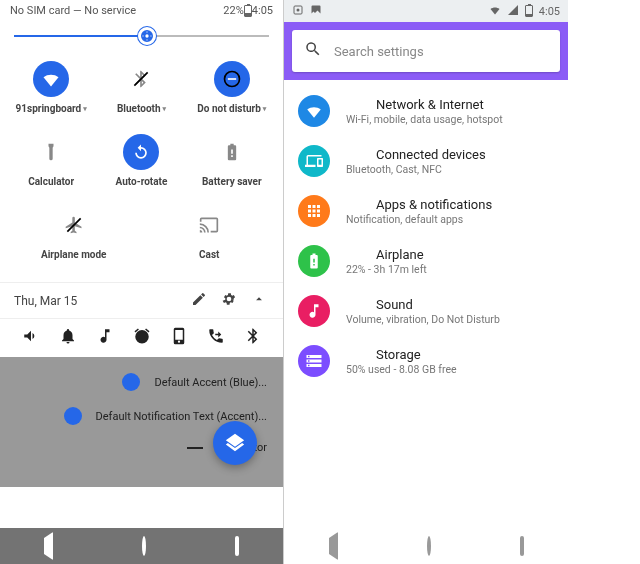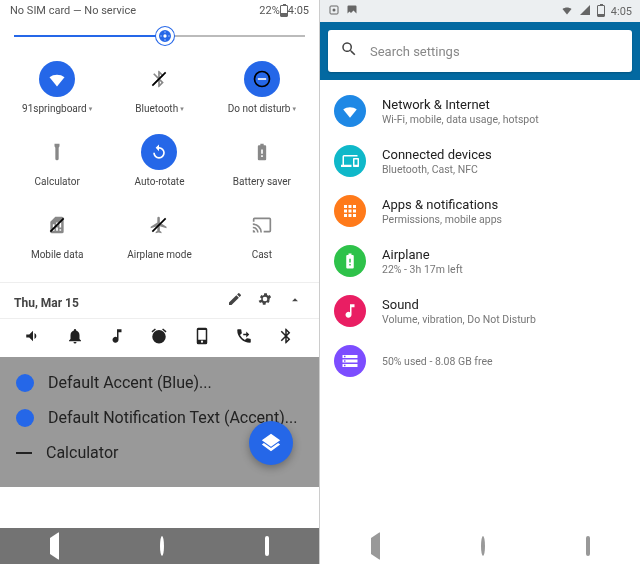--- a/index.html
+++ b/index.html
@@ -1,84 +1,84 @@
 <!DOCTYPE html>
 <html><head>
 <meta charset="utf-8">
 <style>
 * { margin: 0; padding: 0; box-sizing: border-box; font-family: Roboto, Arial, sans-serif; }
 body { display: flex; width: 640px; height: 564px; background: #fff; }
-.screen { width: 320px; height: 564px; position: relative; overflow: hidden; }
+.screen { width: 284px; height: 564px; position: relative; overflow: hidden; }
 .screen-left { background: #fff; border-right: 1px solid #ccc; }
 .screen-right { background: #fff; }
 
 
 .statusbar-l { display: flex; justify-content: space-between; align-items: center; padding: 4px 10px; font-size: 11px; color: #555; }
 .statusbar-l .right { display: flex; align-items: center; }
 .batt-icon { width: 8px; height: 12px; border: 1px solid #666; border-radius: 1px; position: relative; }
 .batt-icon::before { content:''; position:absolute; top:-2px; left:2px; width:3px; height:1px; background:#666; }
 .batt-icon::after { content:''; position:absolute; bottom:0; left:0; width:100%; height:25%; background:#666; }
 
 .slider-row { padding: 14px 14px 6px; position: relative; }
 .slider-track { height: 2px; background: #bbb; position: relative; }
 .slider-fill { position:absolute; left:0; top:0; height:100%; width:52%; background:#2567e8; }
 .slider-thumb { position:absolute; left:52%; top:50%; width:18px; height:18px; background:#2567e8; border-radius:50%; transform:translate(-50%,-50%); border:3px solid #fff; box-shadow:0 0 0 1px #2567e8; display:flex; align-items:center; justify-content:center; }
 .slider-thumb svg { width:10px; height:10px; fill:#fff; }
 
 .qs-grid { padding: 10px 6px; }
 .qs-row { display:flex; }
-.qs-tile { flex:1; text-align:center; padding:8px 2px 12px; }
+.qs-tile { flex:1; text-align:center; padding:8px 2px 12px;font-weight:bold; }
 .qs-icon { width:36px; height:36px; border-radius:50%; margin:0 auto 6px; display:flex; align-items:center; justify-content:center; }
 .qs-icon.on { background:#2567e8; }
 .qs-icon.off { background:transparent; }
 .qs-icon svg { width:20px; height:20px; }
 .qs-icon.on svg { fill:#fff; }
 .qs-icon.off svg { fill:#888; }
 .qs-label { font-size:10px; color:#444; display:flex; align-items:center; justify-content:center; gap:2px; }
 .caret { font-size:7px; color:#888; }
 
-.footer-row { display:flex; align-items:flex-end; padding:8px 14px; border-top:1px solid #eee; font-size:12px; color:#444;font-weight:bold; }
+.footer-row { display:flex; align-items:center; padding:8px 14px; border-top:1px solid #eee; font-size:12px; color:#444; }
 .footer-row .spacer { flex:1; }
 .footer-row .ic { width:20px; text-align:center; margin-left:10px; }
 
 .notif-icons { display:flex; justify-content:space-around; padding:8px 12px; border-top:1px solid #eee; }
 .notif-icons svg { width:18px; height:18px; fill:#222; }
 
 .dimmed-area { background: rgba(0,0,0,0.4); position:relative; padding:8px 12px 0; height:130px; }
-.dim-row { display:flex; align-items:center; padding:8px 4px; font-size:16px; color:#222; }
+.dim-row { display:flex; align-items:center; padding:8px 4px; font-size:11px; color:#222;justify-content:flex-end; }
 .dim-dot { width:18px; height:18px; border-radius:50%; background:#2567e8; margin-right:14px; }
 .dim-line { height:2px; background:#222; width:16px; margin-right:14px; }
 .fab { position:absolute; right:26px; bottom:22px; width:44px; height:44px; border-radius:50%; background:#2567e8; display:flex; align-items:center; justify-content:center; box-shadow:0 3px 8px rgba(0,0,0,0.3); }
 .fab svg { width:22px; height:22px; fill:#fff; }
 
 .navbar { position:absolute; bottom:0; left:0; width:100%; height:36px; display:flex; align-items:center; justify-content:space-around; }
 .navbar.dark { background:rgba(0,0,0,0.55); }
 .navbar.dark .nav-btn { color:#fff; }
 .navbar.light { background:#fff; }
 .navbar.light .nav-btn { color:#999; }
 .nav-btn { font-size:14px; }
 .nav-back { width:0; height:0; border-top:6px solid transparent; border-bottom:6px solid transparent; border-right:9px solid currentColor; border-radius:1px; }
 .nav-home { width:11px; height:11px; border-radius:50%; border:2px solid currentColor; }
 .nav-recent { width:10px; height:10px; border:2px solid currentColor; border-radius:2px; }
 
 
 .statusbar-r { height:22px; background:#eceff1; display:flex; align-items:center; justify-content:space-between; padding:0 8px; font-size:11px; color:#666; }
 .statusbar-r .l, .statusbar-r .r { display:flex; align-items:center; gap:6px; }
 .statusbar-r svg { width:12px; height:12px; fill:#666; }
 
-.search-wrap { padding:8px; background:#0369a1; }
+.search-wrap { padding:8px; background:#8b5cf6; }
 .search-box { background:#fff; border-radius:3px; box-shadow:0 1px 2px rgba(0,0,0,0.2); display:flex; align-items:center; padding:10px 12px; gap:12px; }
 .search-box svg { width:18px; height:18px; fill:#444; }
 .search-ph { color:#888; font-size:13px; }
 
 .settings-list { padding:6px 0 40px; }
 .set-row { display:flex; align-items:center; padding:9px 16px 9px 14px; }
 .set-icon { width:32px; height:32px; border-radius:50%; display:flex; align-items:center; justify-content:center; margin-right:16px; flex-shrink:0; }
 .set-icon svg { width:18px; height:18px; fill:#fff; }
-.set-text .title { font-size:13px; color:#222; }
+.set-text .title { font-size:13px; color:#222;margin-left:30px; }
 .set-text .sub { font-size:10.5px; color:#777; margin-top:1px; }
 
 .c-blue{background:#1e88e5}.c-teal{background:#0fb8c9}.c-orange{background:#ff7a1a}.c-green{background:#2ec24a}.c-blued{background:#2567e8}.c-pink{background:#e91e63}.c-purple{background:#7c4dff}.c-red{background:#e53935}
 </style>
 </head>
 <body>
 
 <div class="screen screen-left">
   <div class="statusbar-l">
     <span>No SIM card — No service</span>
@@ -158,29 +158,20 @@
               <path d="M15.67 4H14V2h-4v2H8.33A1.33 1.33 0 007 5.33v15.33A1.33 1.33 0 008.33 22h7.33A1.33 1.33 0 0017 20.67V5.33A1.33 1.33 0 0015.67 4zM13 18h-2v-2h2v2zm0-4h-2V9h2v5z"></path>
             </svg>
           </div>
           <div class="qs-label">Battery saver</div>
         </div>
       </div>
       <div class="qs-row">
         <div class="qs-tile">
           <div class="qs-icon off">
             <svg viewBox="0 0 24 24">
-              <path d="M19.99 4a2 2 0 00-2-2H10L4 8v12a2 2 0 002 2h12a2 2 0 002-2l-.01-16zM9 19H7v-2h2v2zm0-4H7v-4h2v4zm4 4h-2v-4h2v4zm0-6h-2V9h2v4zm4 6h-2v-2h2v2zm0-4h-2V9h2v6z"></path>
-              <line x1="4" y1="20" x2="20" y2="4" stroke="currentColor" stroke-width="2"></line>
-            </svg>
-          </div>
-          <div class="qs-label">Mobile data</div>
-        </div>
-        <div class="qs-tile">
-          <div class="qs-icon off">
-            <svg viewBox="0 0 24 24">
               <path d="M21 16v-2l-8-5V3.5a1.5 1.5 0 00-3 0V9l-8 5v2l8-2.5V19l-2 1.5V22l3.5-1 3.5 1v-1.5L13 19v-5.5l8 2.5z"></path>
               <line x1="4" y1="20" x2="20" y2="4" stroke="currentColor" stroke-width="2"></line>
             </svg>
           </div>
           <div class="qs-label">Airplane mode</div>
         </div>
         <div class="qs-tile">
           <div class="qs-icon off">
             <svg viewBox="0 0 24 24">
               <path d="M21 3H3a2 2 0 00-2 2v3h2V5h18v14h-7v2h7a2 2 0 002-2V5a2 2 0 00-2-2zM1 18v3h3a3 3 0 00-3-3zm0-4v2a5 5 0 015 5h2a7 7 0 00-7-7zm0-4v2a9 9 0 019 9h2A11 11 0 001 10z"></path>
@@ -312,21 +303,21 @@
         </div>
       </div>
       <div class="set-row">
         <div class="set-icon c-orange">
           <svg viewBox="0 0 24 24">
             <path d="M4 8h4V4H4v4zm6 12h4v-4h-4v4zm-6 0h4v-4H4v4zm0-6h4v-4H4v4zm6 0h4v-4h-4v4zm6-10v4h4V4h-4zm-6 4h4V4h-4v4zm6 6h4v-4h-4v4zm0 6h4v-4h-4v4z"></path>
           </svg>
         </div>
         <div class="set-text">
           <div class="title">Apps &amp; notifications</div>
-          <div class="sub">Permissions, mobile apps</div>
+          <div class="sub">Notification, default apps</div>
         </div>
       </div>
       <div class="set-row">
         <div class="set-icon c-green">
           <svg viewBox="0 0 24 24">
             <path d="M15.67 4H14V2h-4v2H8.33A1.33 1.33 0 007 5.33v15.33A1.33 1.33 0 008.33 22h7.33A1.33 1.33 0 0017 20.67V5.33A1.33 1.33 0 0015.67 4zM13 18h-2v-2h2v2zm0-4h-2V9h2v5z"></path>
           </svg>
         </div>
         <div class="set-text">
           <div class="title">Airplane</div>
@@ -344,20 +335,21 @@
           <div class="sub">Volume, vibration, Do Not Disturb</div>
         </div>
       </div>
       <div class="set-row">
         <div class="set-icon c-purple">
           <svg viewBox="0 0 24 24">
             <path d="M2 20h20v-4H2v4zm2-3h2v2H4v-2zM2 4v4h20V4H2zm4 3H4V5h2v2zm-4 7h20v-4H2v4zm2-3h2v2H4v-2z"></path>
           </svg>
         </div>
         <div class="set-text">
+          <div class="title">Storage</div>
           <div class="sub">50% used - 8.08 GB free</div>
         </div>
       </div>
     </div>
 
   <div class="navbar light">
     <span class="nav-btn"><span class="nav-back"></span></span>
     <span class="nav-btn"><span class="nav-home"></span></span>
     <span class="nav-btn"><span class="nav-recent"></span></span>
   </div>

